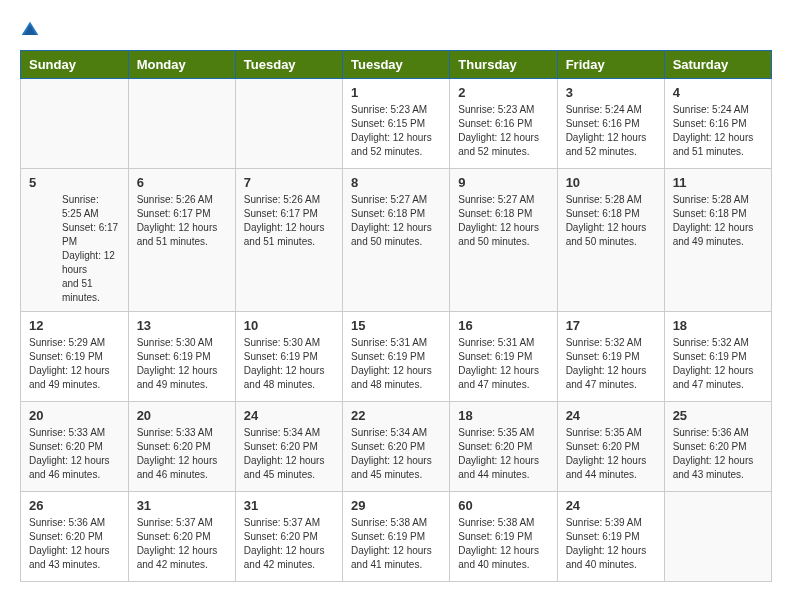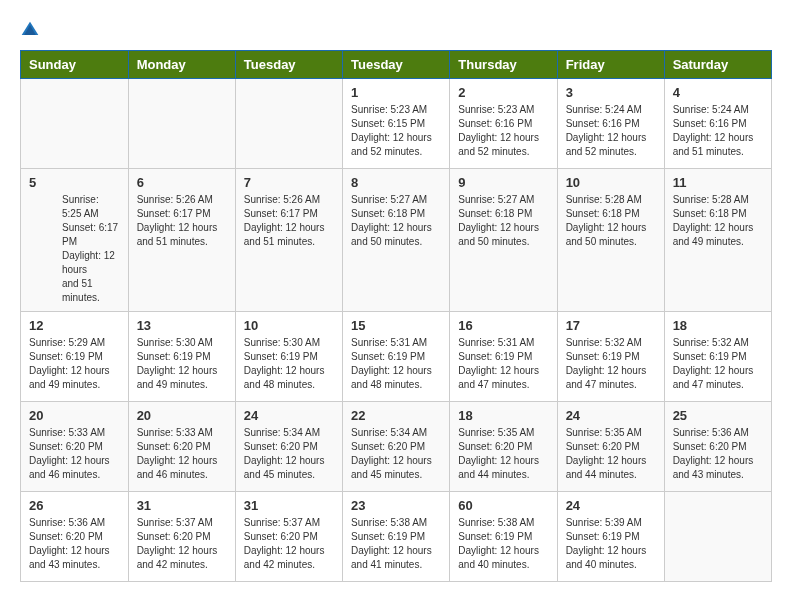--- a/index.html
+++ b/index.html
@@ -322,21 +322,21 @@
 and 42 minutes.</div>
         </td>
         <td>
           <span class="day-number">31</span>
           <div class="day-info" style="white-space: pre-line;">Sunrise: 5:37 AM
 Sunset: 6:20 PM
 Daylight: 12 hours
 and 42 minutes.</div>
         </td>
         <td>
-          <span class="day-number">23</span>
+          <span class="day-number">29</span>
           <div class="day-info" style="white-space: pre-line;">Sunrise: 5:38 AM
 Sunset: 6:19 PM
 Daylight: 12 hours
 and 41 minutes.</div>
         </td>
         <td>
           <span class="day-number">60</span>
           <div class="day-info" style="white-space: pre-line;">Sunrise: 5:38 AM
 Sunset: 6:19 PM
 Daylight: 12 hours

